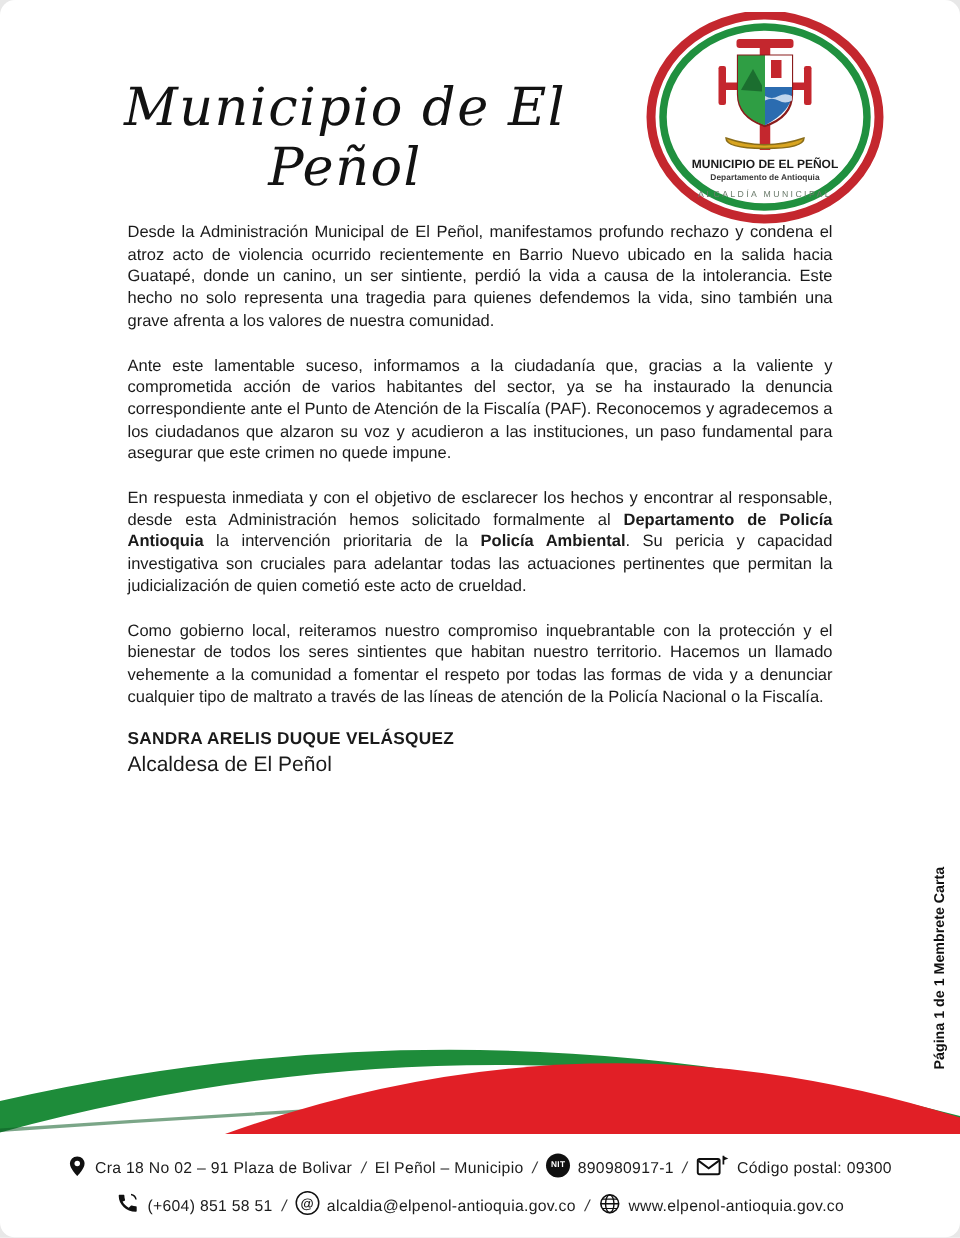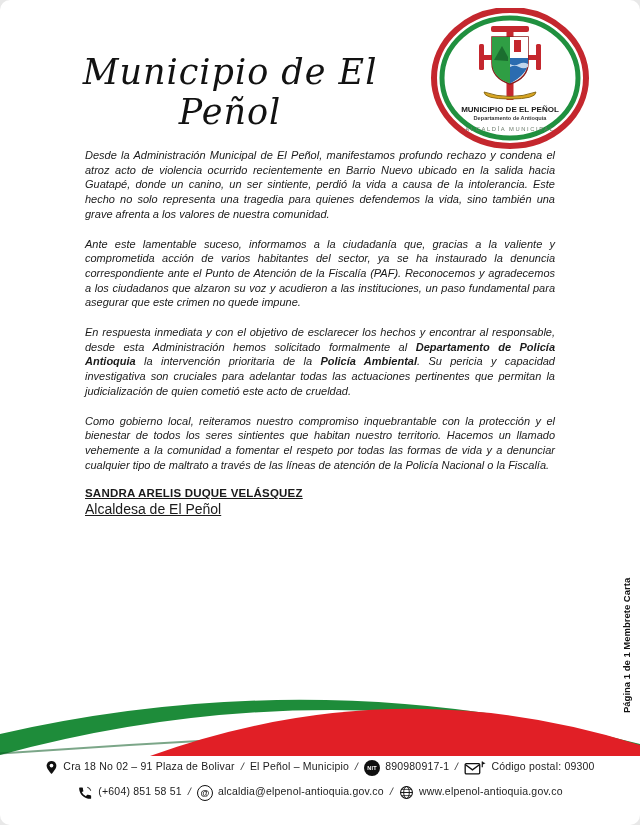--- a/index.html
+++ b/index.html
@@ -9,35 +9,35 @@
   
   .script-title{position:absolute;left:55px;top:52px;width:350px;text-align:center;
      font-family:"DejaVu Serif",serif;font-style:italic;font-weight:400;
      font-size:35px;color:#121212;letter-spacing:1px;}
   .seal{position:absolute;left:430px;top:8px;width:160px;height:142px;}
 
   
   .content{position:absolute;left:85px;top:148px;width:470px;}
   .doc-title{text-align:center;font-weight:700;font-size:11.5px;margin:0 0 22px 0;letter-spacing:.2px;}
   .date-line{font-weight:700;font-size:11px;margin:0 0 22px 0;}
-  .para{font-size:11px;line-height:14.7px;text-align:justify;margin:0 0 15px 0;font-style:italic;}
+  .para{font-size:11px;line-height:14.7px;text-align:justify;margin:0 0 15px 0;}
   .b{font-weight:700;}
-  .signature{text-decoration:underline;}
+  .signature{}
   .sig-name{font-weight:700;font-size:11.5px;letter-spacing:.2px;}
   .sig-role{font-size:14px;margin-top:2px;}
 
   
   .vlabel{position:absolute;right:8px;top:548px;height:195px;display:flex;align-items:center;justify-content:center;
      writing-mode:vertical-rl;transform:rotate(180deg);
      font-size:9.5px;font-weight:700;color:#111;white-space:nowrap;}
 
   
   .footer-wave{position:absolute;left:0;top:697px;width:640px;height:62px;}
   .contact{position:absolute;left:0;top:760px;width:640px;text-align:center;font-size:10.5px;color:#1c1c1c;letter-spacing:.2px;}
-  .contact-line{display:flex;justify-content:center;align-items:flex-start;gap:5px;height:25px;}
+  .contact-line{display:flex;justify-content:center;align-items:flex-end;gap:5px;height:25px;}
   .contact svg{display:block;}
   .sep{margin:0 1px;color:#333;transform:skewX(-12deg);display:inline-block;}
   .nit-badge{display:inline-flex;align-items:center;justify-content:center;width:16px;height:16px;border-radius:50%;
      background:#101010;color:#fff;font-size:5.5px;font-weight:700;letter-spacing:.3px;}
   .at-badge{display:inline-flex;align-items:center;justify-content:center;width:14px;height:14px;border-radius:50%;
      border:1.4px solid #111;color:#111;font-size:9px;font-weight:700;line-height:1;}
 </style>
 </head>
 <body>
 

